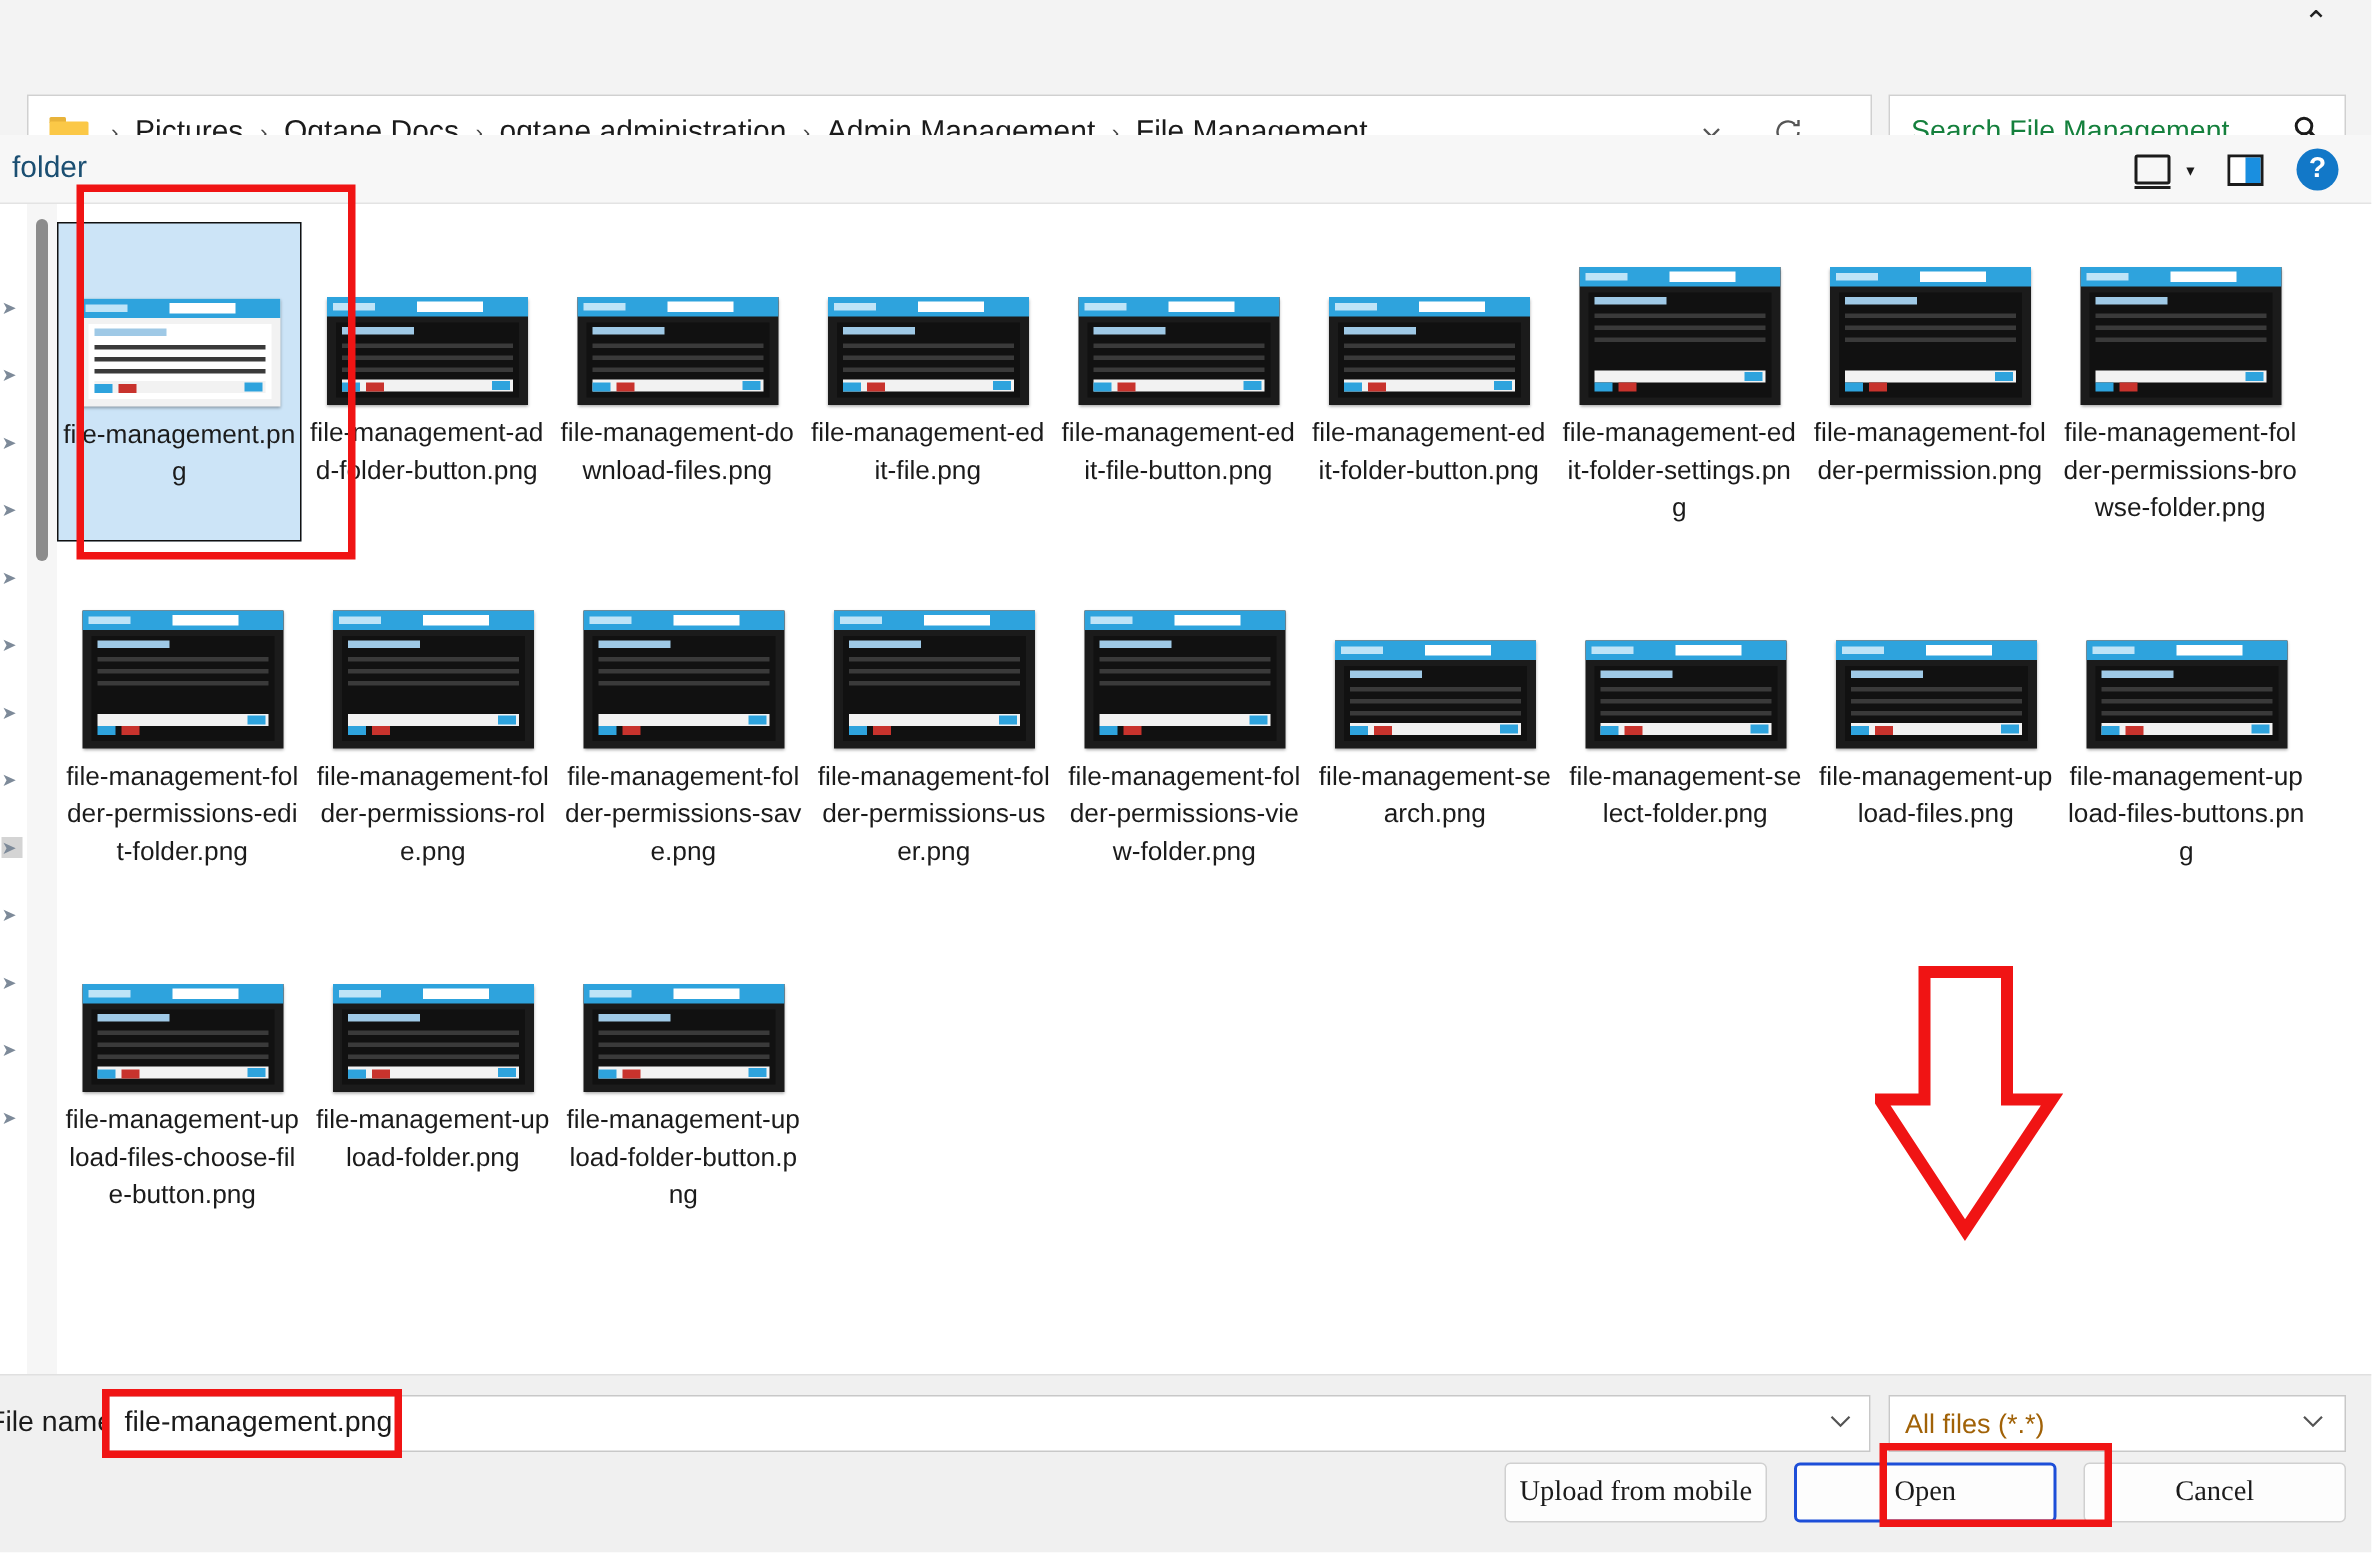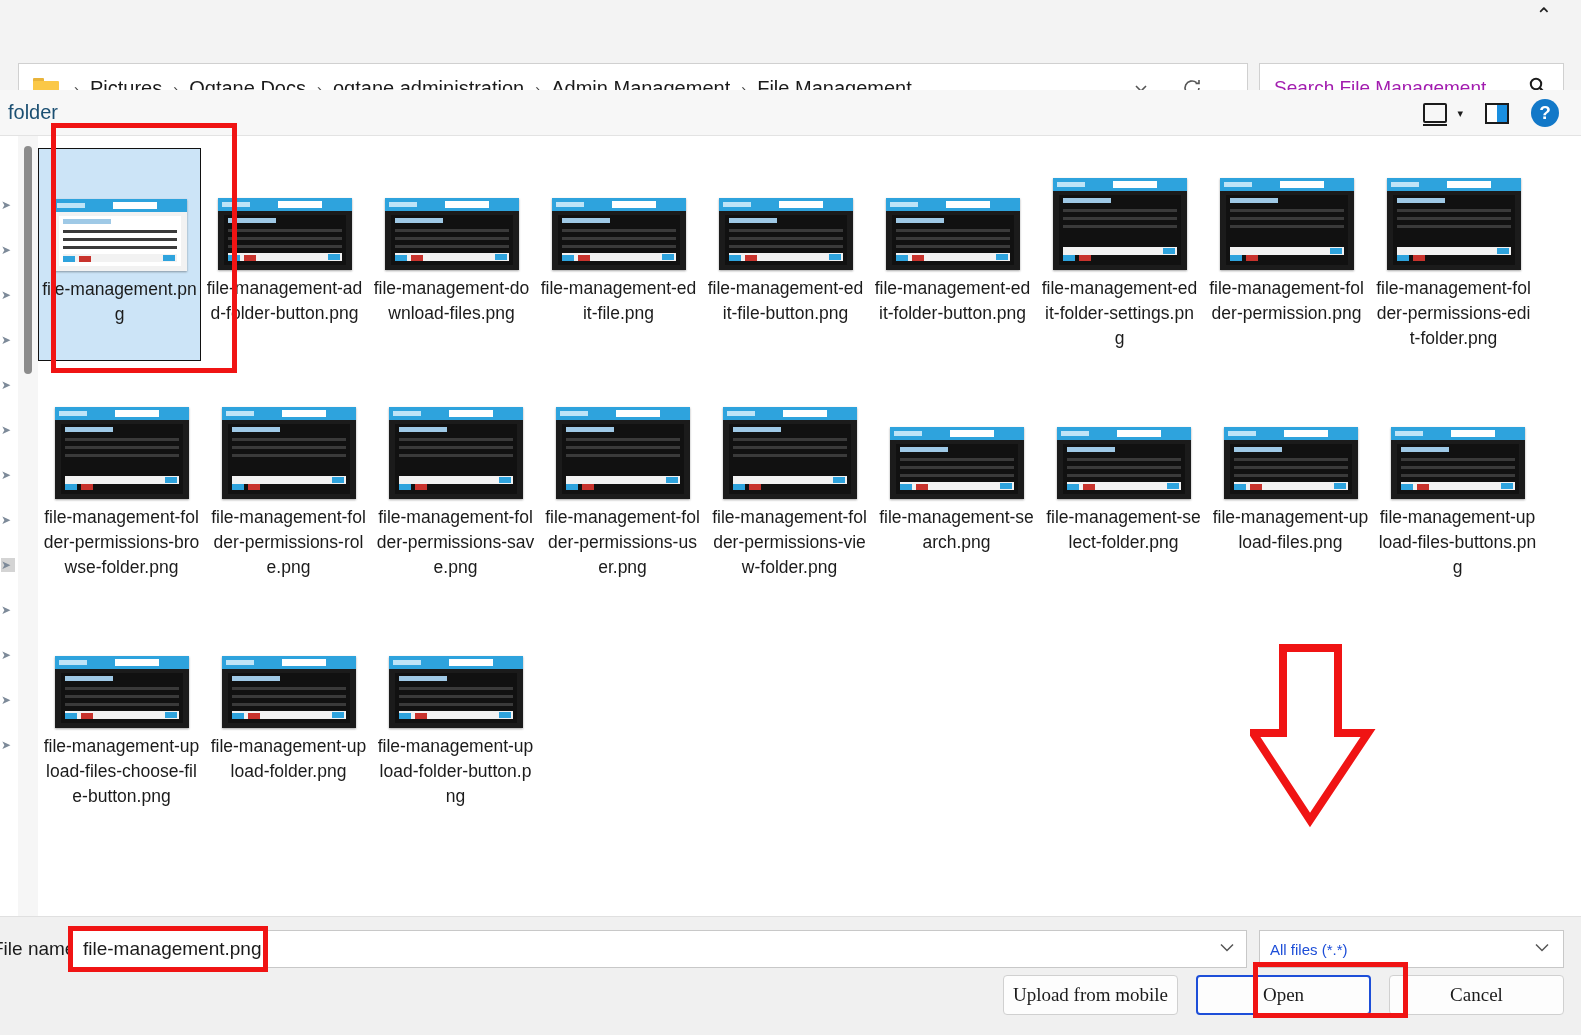--- a/index.html
+++ b/index.html
@@ -61,21 +61,21 @@
     position: absolute; right: 40px; top: 50%; transform: translateY(-50%);
     width: 30px; height: 30px; display: flex; align-items: center; justify-content: center;
     color: #555;
   }
   .searchbox {
     position: absolute; left: 1259px; top: 33px; width: 305px; height: 50px;
     background: #ffffff; border: 1px solid #d0d0d0;
     display: flex; align-items: center;
   }
   .search-ph {
-    margin-left: 14px; font-size: 19px; color: #a21caf; flex: 1;
+    margin-left: 14px; font-size: 19px; color: #15803d; flex: 1;
   }
   .search-ico { margin-right: 14px; color: #1b1b1b; }
 
   
   .cmdbar {
     position: absolute; left: 0; top: 90px; width: 1581px; height: 46px;
     background: #f7f7f7; border-bottom: 1px solid #e3e3e3;
   }
   .folder-label {
     position: absolute; left: 8px; top: 11px;
@@ -208,21 +208,21 @@
   .fn-value { margin-left: 10px; font-size: 19px; color: #1b1b1b; }
   .fn-caret {
     position: absolute; right: 10px; top: 50%; transform: translateY(-50%);
     color: #555; font-size: 13px;
   }
   .ft-select {
     position: absolute; left: 1259px; top: 930px; width: 305px; height: 38px;
     background: #ffffff; border: 1px solid #c8c8c8;
     display: flex; align-items: center;
   }
-  .ft-value { margin-left: 10px; font-size: 15px; color: #1d4ed8; }
+  .ft-value { margin-left: 10px; font-size: 18px; color: #a16207; }
   .ft-caret {
     position: absolute; right: 12px; top: 50%; transform: translateY(-50%);
     color: #555; font-size: 13px;
   }
   .btnrow {
     position: absolute; right: 17px; top: 975px;
     display: flex; gap: 18px;
   }
   .wbtn {
     width: 175px; height: 40px; background: #fdfdfd; border: 1px solid #d0d0d0;
@@ -493,41 +493,41 @@
               <div class="row" style="top:14px"></div>
               <div class="row" style="top:22px"></div>
               <div class="row" style="top:30px"></div>
               <div class="wfield" style="top:52px"></div>
               <div class="btnb" style="right:6px;top:53px"></div>
               <div class="btnr" style="left:20px;bottom:4px"></div>
               <div class="btnb" style="left:4px;bottom:4px"></div>
             </div>
           </div>
         </div>
-        <div class="caption">file-management-folder-permissions-edit-folder.png</div>
+        <div class="caption">file-management-folder-permissions-browse-folder.png</div>
       </div>
       <div class="tile">
         <div class="thumbbox">
           <div class="shot tall">
             <div class="bar">
               <div class="sbox"></div>
             </div>
             <div class="inner">
               <div class="ttl"></div>
               <div class="row" style="top:14px"></div>
               <div class="row" style="top:22px"></div>
               <div class="row" style="top:30px"></div>
               <div class="wfield" style="top:52px"></div>
               <div class="btnb" style="right:6px;top:53px"></div>
               <div class="btnr" style="left:20px;bottom:4px"></div>
               <div class="btnb" style="left:4px;bottom:4px"></div>
             </div>
           </div>
         </div>
-        <div class="caption">file-management-folder-permissions-browse-folder.png</div>
+        <div class="caption">file-management-folder-permissions-edit-folder.png</div>
       </div>
       <div class="tile">
         <div class="thumbbox">
           <div class="shot tall">
             <div class="bar">
               <div class="sbox"></div>
             </div>
             <div class="inner">
               <div class="ttl"></div>
               <div class="row" style="top:14px"></div>

